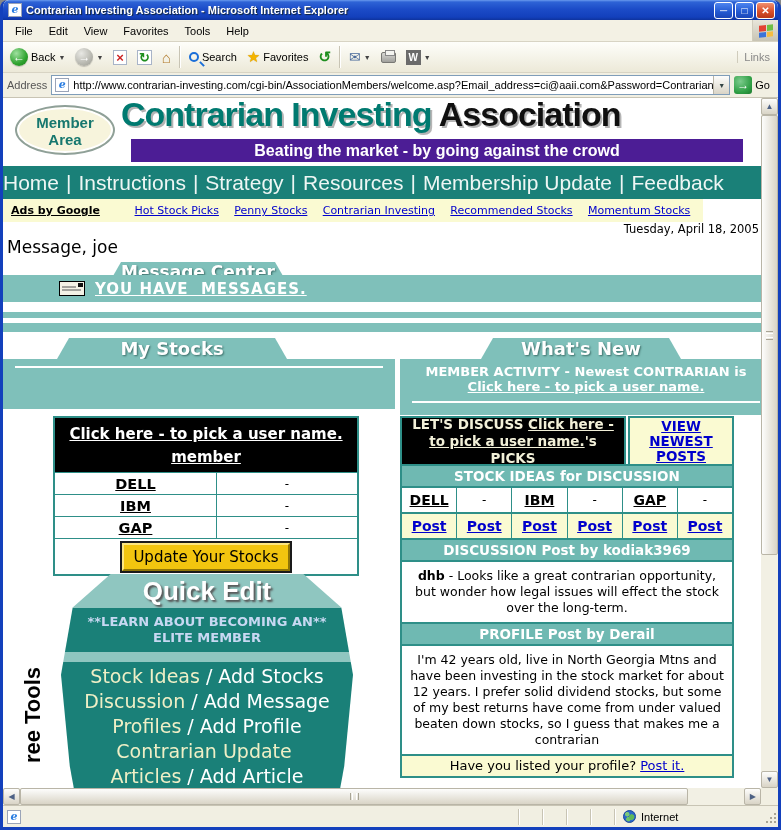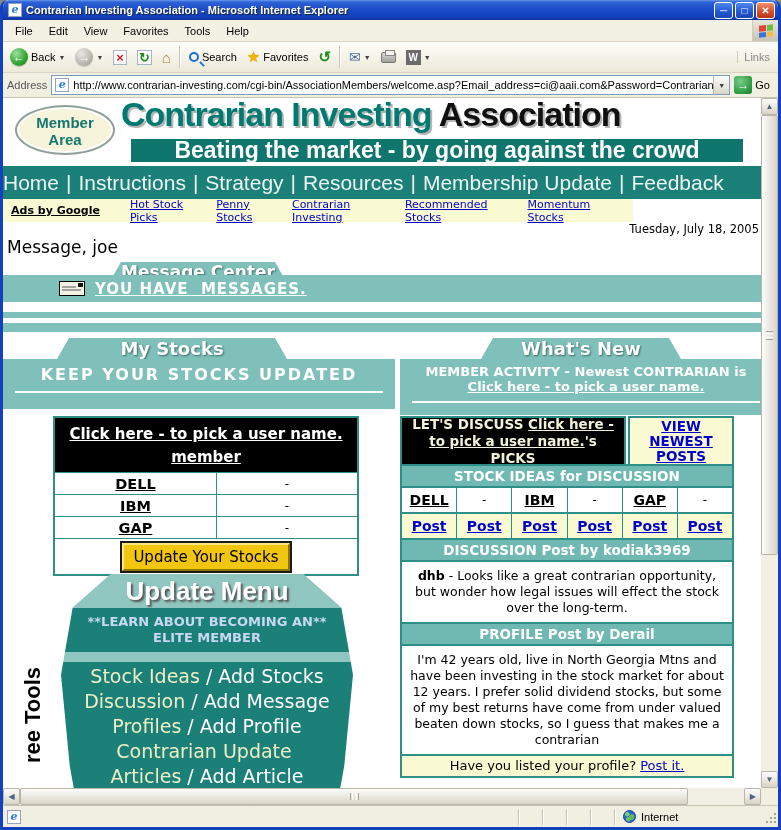--- a/index.html
+++ b/index.html
@@ -105,28 +105,28 @@
   
   .abs{ position:absolute; }
   .site-header{ left:0; top:0; width:758px; height:68px; background:#fff; }
   .badge{ left:12px; top:7px; width:100px; height:50px; border-radius:50%;
     background:#F7F4DC; border:2px solid #8FA098; box-shadow:inset 0 0 0 2px #fff;
     color:#16776E; font-weight:bold; font-size:15px; text-align:center; padding-top:7px; line-height:17px;
     font-family:"Liberation Sans",sans-serif; }
   .sitetitle{ left:118px; top:-3px; white-space:nowrap; font-weight:bold; font-size:34px; letter-spacing:-1px;
     font-family:"Liberation Sans",sans-serif; text-shadow:2px 2px 0 #B4B4B4; }
   .sitetitle .teal{ color:#007A70; } .sitetitle .blk{ color:#101010; }
-  .tagline{ left:128px; top:41px; width:612px; height:23px; background:#0f766e; color:#fff; font-weight:bold;
-    font-size:23px; text-align:center; line-height:23px; font-family:"Liberation Sans",sans-serif; }
+  .tagline{ left:128px; top:41px; width:612px; height:23px; background:#4c1d95; color:#fff; font-weight:bold;
+    font-size:16px; text-align:center; line-height:23px; font-family:"Liberation Sans",sans-serif; }
 
   .mainnav{ left:0; top:68px; width:758px; height:33px; background:#1A8078; color:#EEF6F4;
     font-size:21px; line-height:33px; padding-left:0; white-space:nowrap; font-family:"Liberation Sans",sans-serif; }
   .mainnav .navsep{ padding:0 7px; }
 
-  .adsrow{ left:0; top:101px; width:630px; height:23px; background:#FAFAD2; display:flex; align-items:center;
+  .adsrow{ left:0; top:101px; width:700px; height:23px; background:#FAFAD2; display:flex; align-items:center;
     font-size:11px; padding:0 8px; }
   .adslabel{ font-weight:bold; text-decoration:underline; color:#000; margin-right:24px; }
   .adslinks{ flex:1; display:flex; justify-content:space-around; }
   .adslinks a{ color:#0000CC; text-decoration:underline;margin-left:6px; }
 
   .dateline{ left:0; top:124px; width:756px; height:14px; font-size:11.5px; text-align:right; color:#000; }
   .welcome{ left:4px; top:139px; font-size:17px; color:#000; }
 
   .tab{ height:21px; background:#7FC0BA; color:#fff; font-weight:bold; text-align:center; line-height:21px;
     text-shadow:1px 1px 2px #3A6B66; clip-path:polygon(12px 0, calc(100% - 12px) 0, 100% 100%, 0 100%); }
@@ -305,39 +305,38 @@
         <span class="adslabel">Ads by Google</span>
         <span class="adslinks">
           <a>Hot Stock Picks</a>
           <a>Penny Stocks</a>
           <a>Contrarian Investing</a>
           <a>Recommended Stocks</a>
           <a>Momentum Stocks</a>
         </span>
       </div>
 
-      <div class="abs dateline">Tuesday, July 18, 2005</div>
+      <div class="abs dateline">Tuesday, April 18, 2005</div>
       <div class="abs welcome">Message, joe</div>
 
       <div class="abs tab mc-tab">Message Center</div>
       <div class="abs mc-bar">
         <svg class="envelope" width="26" height="15" viewBox="0 0 26 15">
           <rect x="0.5" y="0.5" width="25" height="14" fill="#F4F2E6" stroke="#000"></rect>
           <rect x="19" y="2" width="5" height="4" fill="#111"></rect>
           <line x1="3" y1="6" x2="17" y2="6" stroke="#555"></line>
           <line x1="3" y1="9" x2="22" y2="9" stroke="#555"></line>
         </svg>
         <a class="mc-link">YOU HAVE  MESSAGES.</a>
       </div>
       <div class="abs mc-sub"></div>
       <div class="abs mc-strip"></div>
 
       <div class="abs tab ms-tab">My Stocks</div>
       <div class="abs ms-block">
-        <div class="cap">KEEP YOUR STOCKS UPDATED</div>
         <div class="wline"></div>
       </div>
 
       <div class="abs stocksbox">
         <div class="blackbox">
           <a>Click here - to pick a user name.</a>
           <a>member</a>
         </div>
         <div class="srow">
           <span class="c1"><a>DELL</a></span>
@@ -350,21 +349,21 @@
         <div class="srow">
           <span class="c1"><a>GAP</a></span>
           <span class="c2">-</span>
         </div>
         <div class="btnrow">
           <button class="updbtn">Update Your Stocks</button>
         </div>
       </div>
 
       <div class="abs quickmenu">
-        <div class="qm-band1">Update Menu</div>
+        <div class="qm-band1">Quick Edit</div>
         <div class="qm-band2">
           <div>**LEARN ABOUT BECOMING AN**</div>
           <div>ELITE MEMBER</div>
         </div>
         <div class="qm-band3"></div>
         <div class="qm-items">
           <div class="qm-item"><span class="p1">Stock Ideas</span><span class="p2">/ Add Stocks</span></div>
           <div class="qm-item"><span class="p1">Discussion</span><span class="p2">/ Add Message</span></div>
           <div class="qm-item"><span class="p1">Profiles</span><span class="p2">/ Add Profile</span></div>
           <div class="qm-item"><span class="p1">Contrarian Update</span><span class="p2"></span></div>

